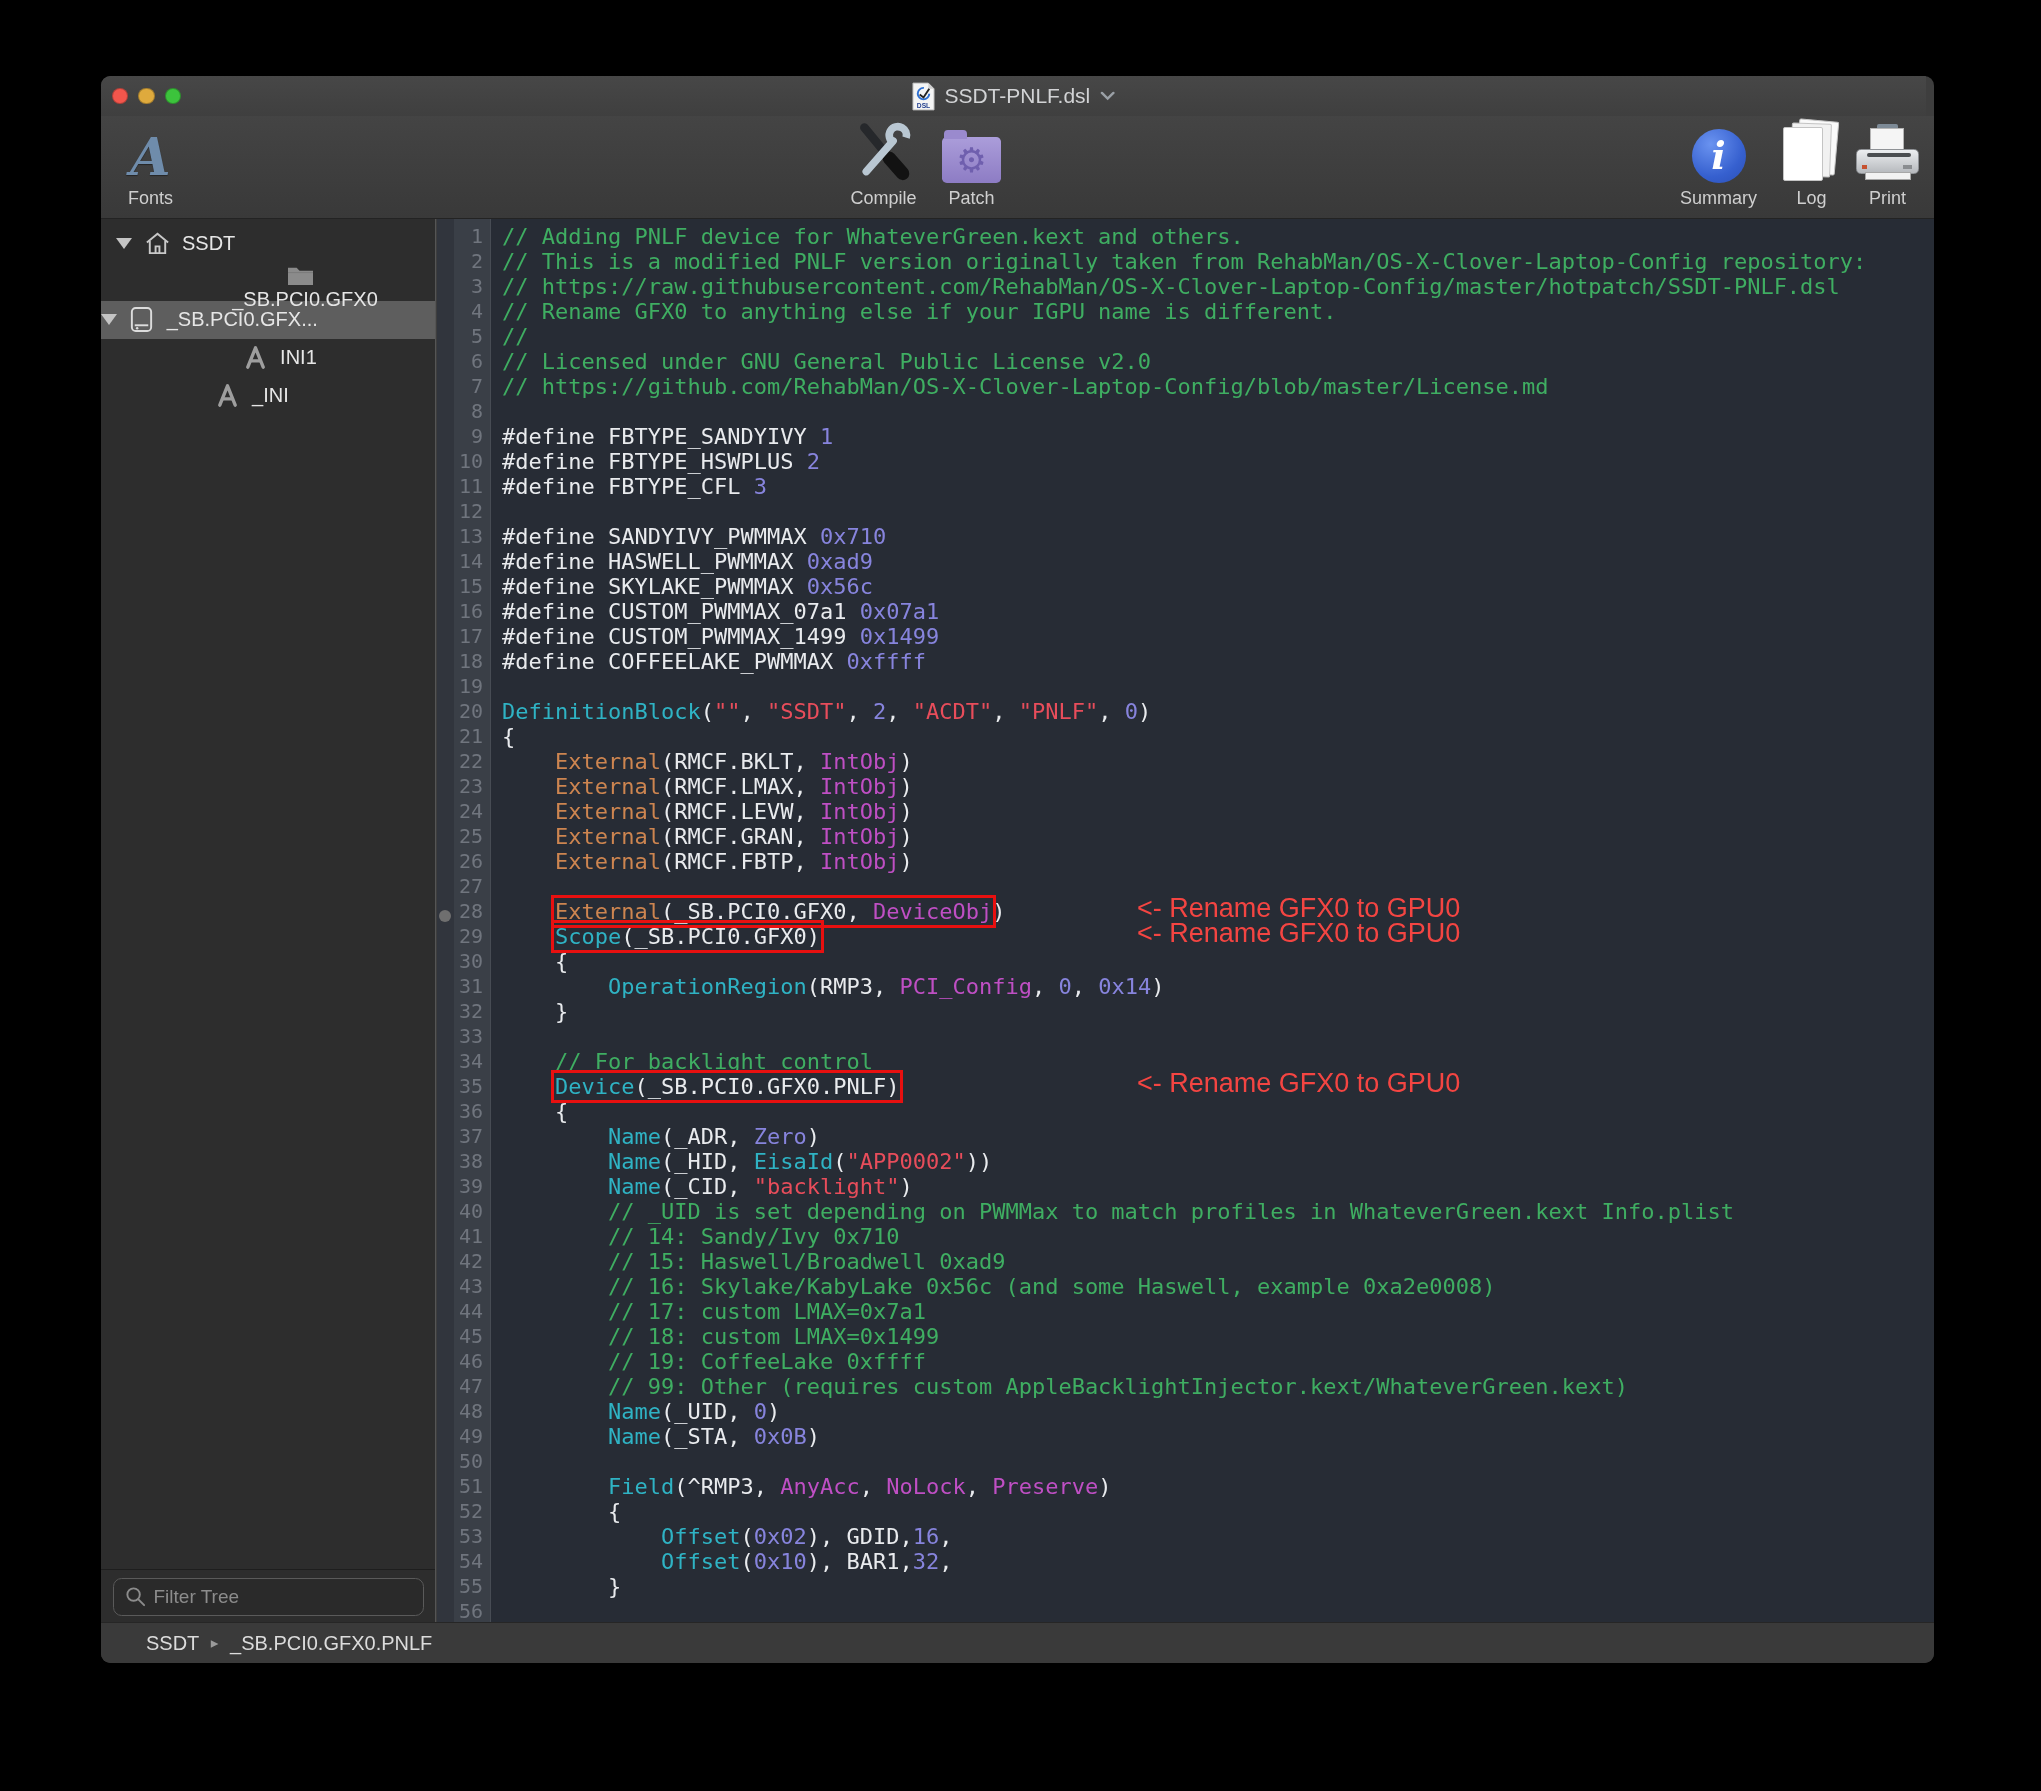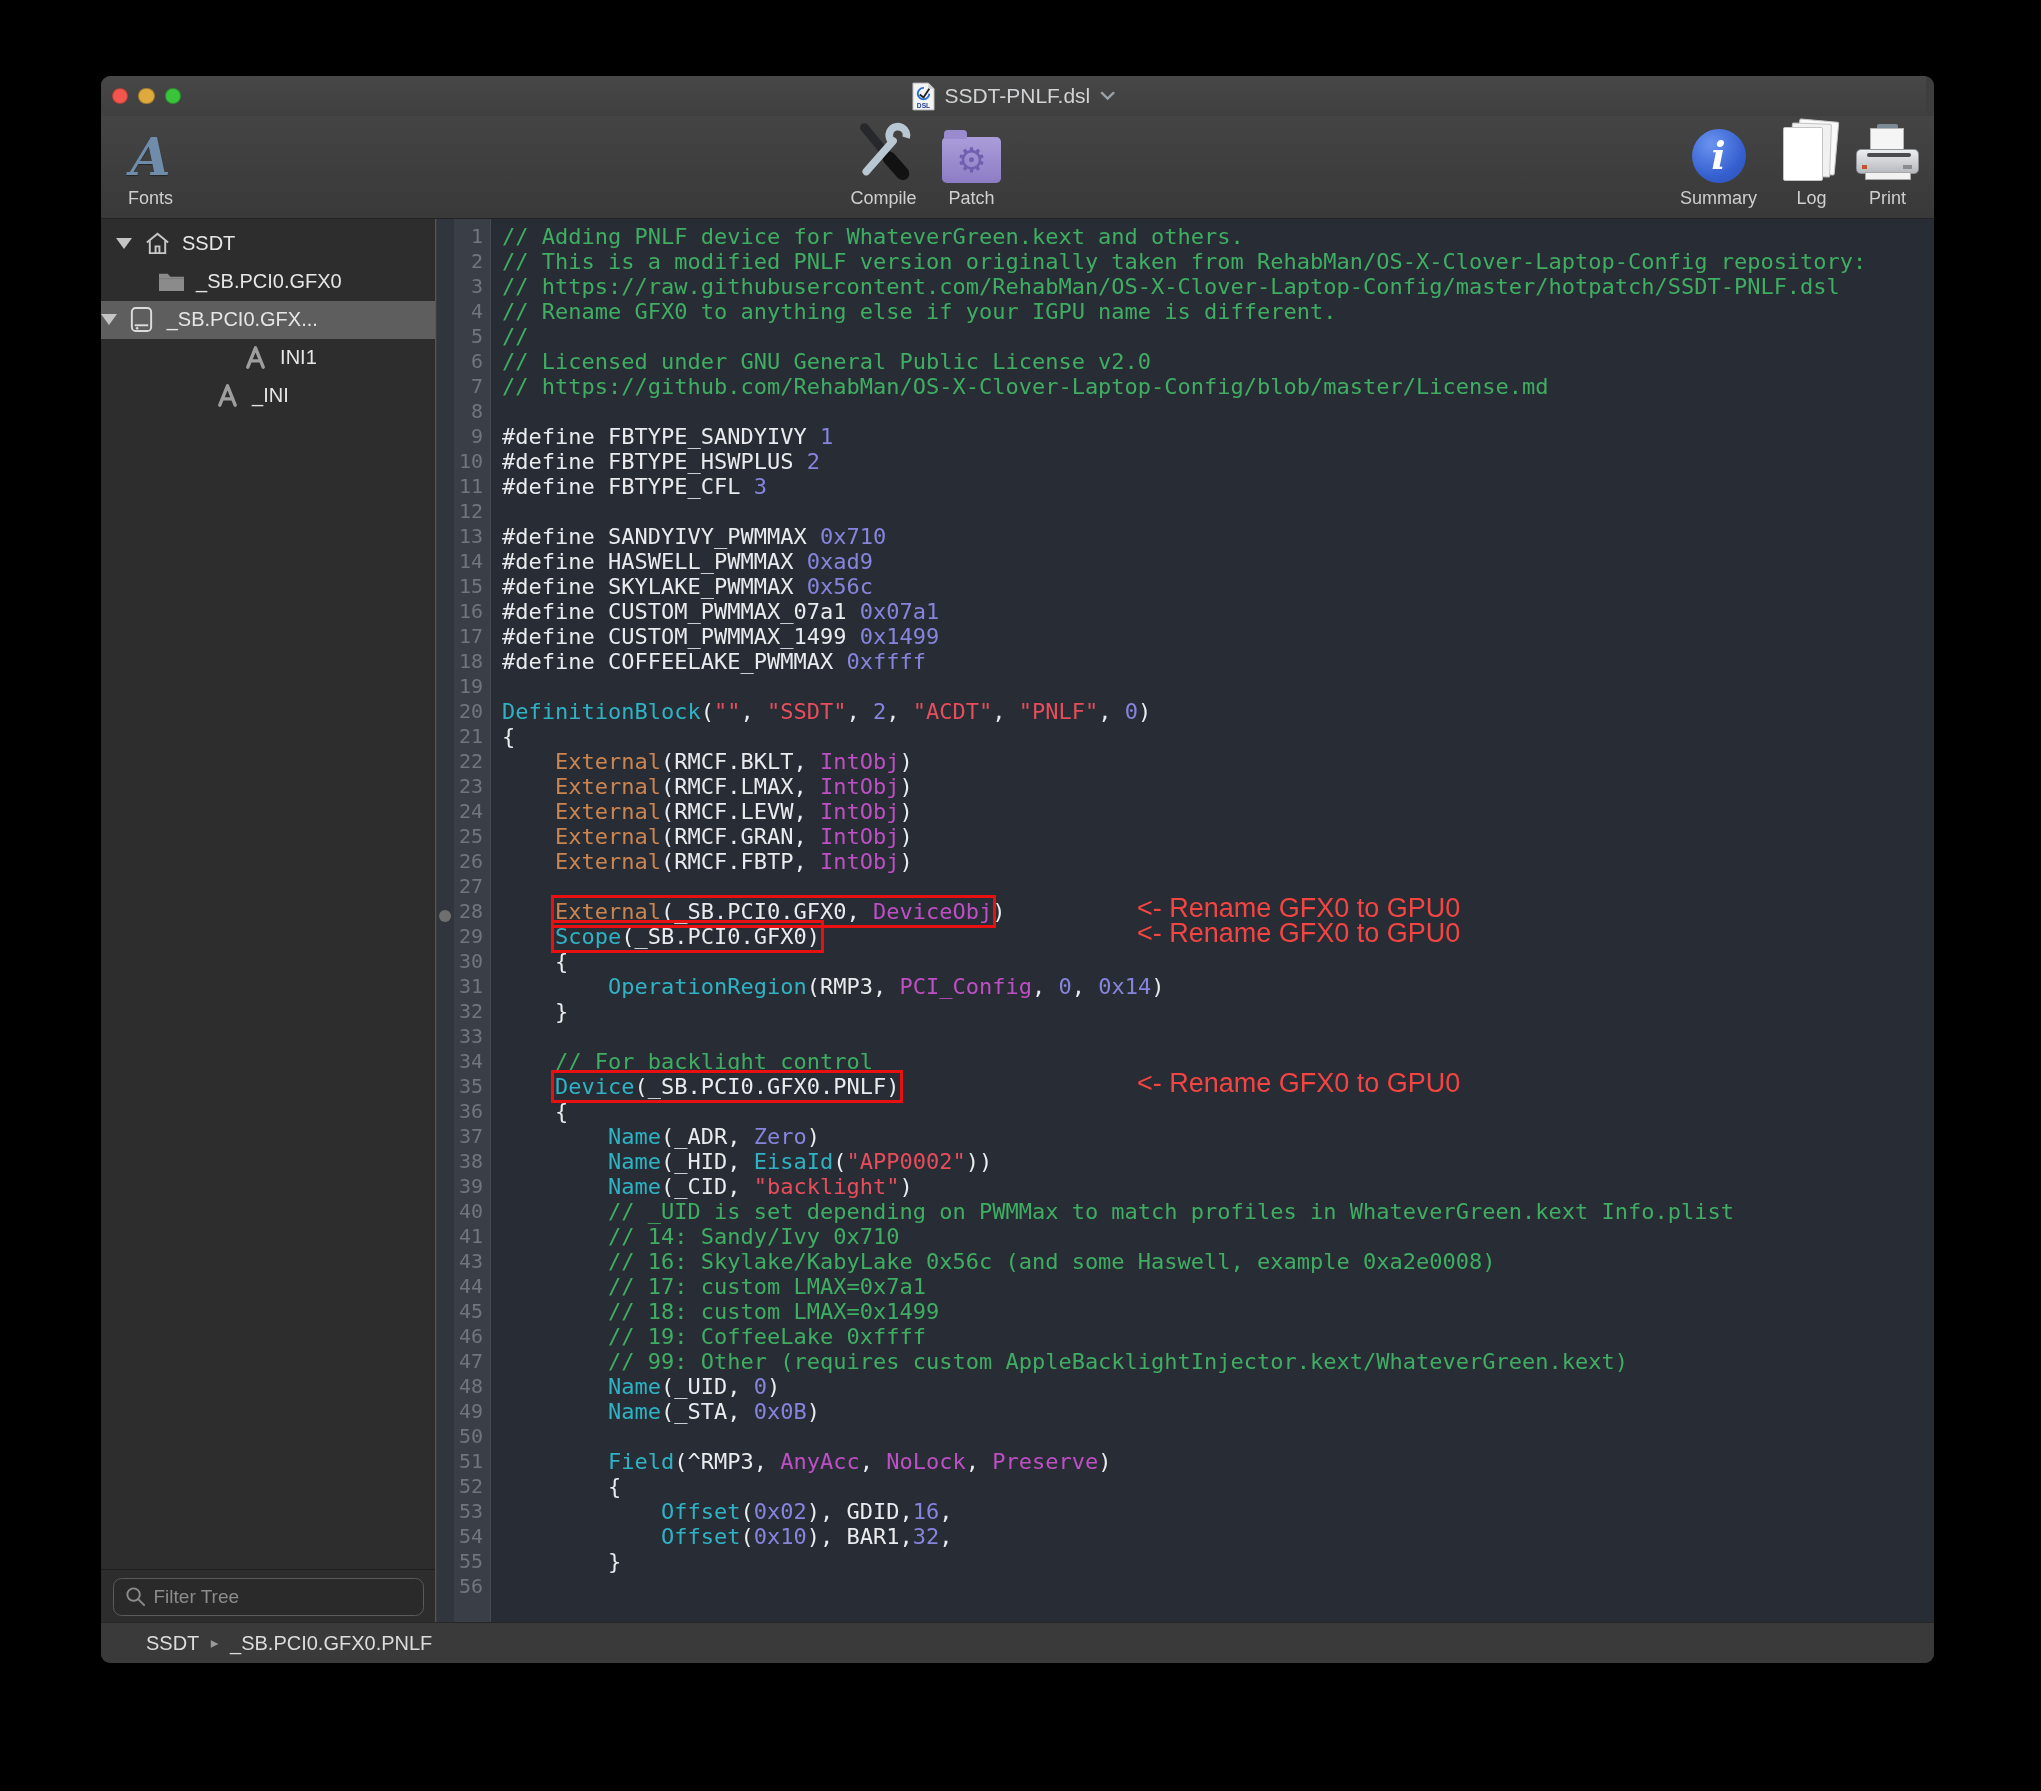--- a/index.html
+++ b/index.html
@@ -195,21 +195,21 @@
             <span class="disc"></span>
             <span class="ticon">
               <svg width="29" height="27" viewBox="0 0 28 28">
                 <path d="M3 13 L14 4 L25 13" fill="none" stroke="#c8c8c8" stroke-width="2"></path>
                 <path d="M6 11.5 V24 H22 V11.5" fill="none" stroke="#c8c8c8" stroke-width="2"></path>
                 <path d="M12 24 V17 H16 V24" fill="none" stroke="#c8c8c8" stroke-width="2"></path>
               </svg>
             </span>
             <span>SSDT</span>
           </div>
-          <div class="trow" style="padding-left: 28px;">
+          <div class="trow" style="padding-left: 74px; flex-direction: column;">
             <span class="disc-spacer"></span>
             <span class="ticon">
               <svg width="29" height="25" viewBox="0 0 30 26">
                 <path d="M2 5 h9 l3 3 h14 v15 h-26 z" fill="#8b8b8b"></path>
                 <path d="M2 10 h26" stroke="#7a7a7a" stroke-width="1"></path>
               </svg>
             </span>
             <span>_SB.PCI0.GFX0</span>
           </div>
           <div class="trow selected" style="">
@@ -296,20 +296,21 @@
           <div class="row"><span class="ln">32</span><span class="cd"><span class="tok-p">    }</span></span></div>
           <div class="row"><span class="ln">33</span><span class="cd"></span></div>
           <div class="row"><span class="ln">34</span><span class="cd"><span class="tok-c">    // For backlight control</span></span></div>
           <div class="row"><span class="ln">35</span><span class="cd"><span class="tok-p">    </span><span class="rbx"><span class="tok-k">Device</span><span class="tok-p">(_SB.PCI0.GFX0.PNLF)</span></span></span><span class="ann">&lt;- Rename GFX0 to GPU0</span></div>
           <div class="row"><span class="ln">36</span><span class="cd"><span class="tok-p">    {</span></span></div>
           <div class="row"><span class="ln">37</span><span class="cd"><span class="tok-p">        </span><span class="tok-k">Name</span><span class="tok-p">(_ADR, </span><span class="tok-n">Zero</span><span class="tok-p">)</span></span></div>
           <div class="row"><span class="ln">38</span><span class="cd"><span class="tok-p">        </span><span class="tok-k">Name</span><span class="tok-p">(_HID, </span><span class="tok-k">EisaId</span><span class="tok-p">(</span><span class="tok-s">"APP0002"</span><span class="tok-p">))</span></span></div>
           <div class="row"><span class="ln">39</span><span class="cd"><span class="tok-p">        </span><span class="tok-k">Name</span><span class="tok-p">(_CID, </span><span class="tok-s">"backlight"</span><span class="tok-p">)</span></span></div>
           <div class="row"><span class="ln">40</span><span class="cd"><span class="tok-c">        // _UID is set depending on PWMMax to match profiles in WhateverGreen.kext Info.plist</span></span></div>
           <div class="row"><span class="ln">41</span><span class="cd"><span class="tok-c">        // 14: Sandy/Ivy 0x710</span></span></div>
+          <div class="row"><span class="ln">42</span><span class="cd"><span class="tok-c">        // 15: Haswell/Broadwell 0xad9</span></span></div>
           <div class="row"><span class="ln">43</span><span class="cd"><span class="tok-c">        // 16: Skylake/KabyLake 0x56c (and some Haswell, example 0xa2e0008)</span></span></div>
           <div class="row"><span class="ln">44</span><span class="cd"><span class="tok-c">        // 17: custom LMAX=0x7a1</span></span></div>
           <div class="row"><span class="ln">45</span><span class="cd"><span class="tok-c">        // 18: custom LMAX=0x1499</span></span></div>
           <div class="row"><span class="ln">46</span><span class="cd"><span class="tok-c">        // 19: CoffeeLake 0xffff</span></span></div>
           <div class="row"><span class="ln">47</span><span class="cd"><span class="tok-c">        // 99: Other (requires custom AppleBacklightInjector.kext/WhateverGreen.kext)</span></span></div>
           <div class="row"><span class="ln">48</span><span class="cd"><span class="tok-p">        </span><span class="tok-k">Name</span><span class="tok-p">(_UID, </span><span class="tok-n">0</span><span class="tok-p">)</span></span></div>
           <div class="row"><span class="ln">49</span><span class="cd"><span class="tok-p">        </span><span class="tok-k">Name</span><span class="tok-p">(_STA, </span><span class="tok-n">0x0B</span><span class="tok-p">)</span></span></div>
           <div class="row"><span class="ln">50</span><span class="cd"></span></div>
           <div class="row"><span class="ln">51</span><span class="cd"><span class="tok-p">        </span><span class="tok-k">Field</span><span class="tok-p">(^RMP3, </span><span class="tok-t">AnyAcc</span><span class="tok-p">, </span><span class="tok-t">NoLock</span><span class="tok-p">, </span><span class="tok-t">Preserve</span><span class="tok-p">)</span></span></div>
           <div class="row"><span class="ln">52</span><span class="cd"><span class="tok-p">        {</span></span></div>

